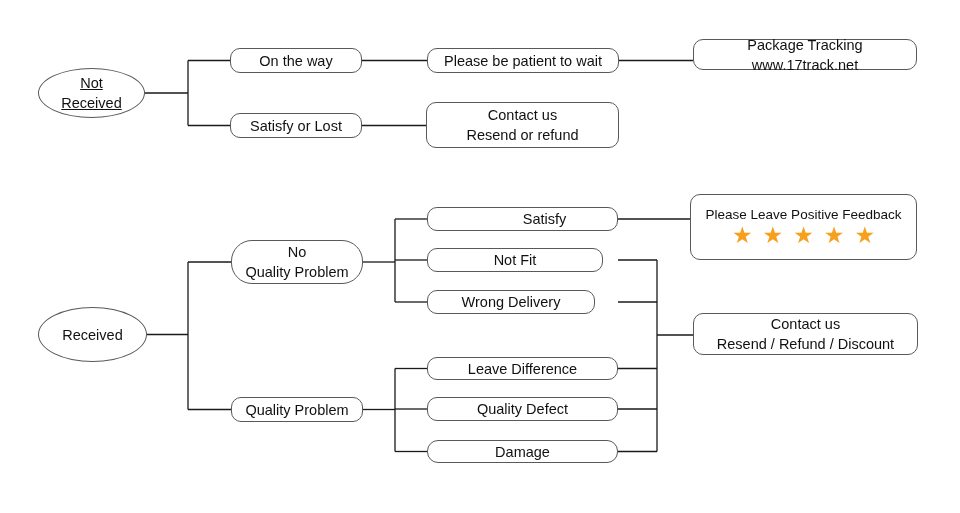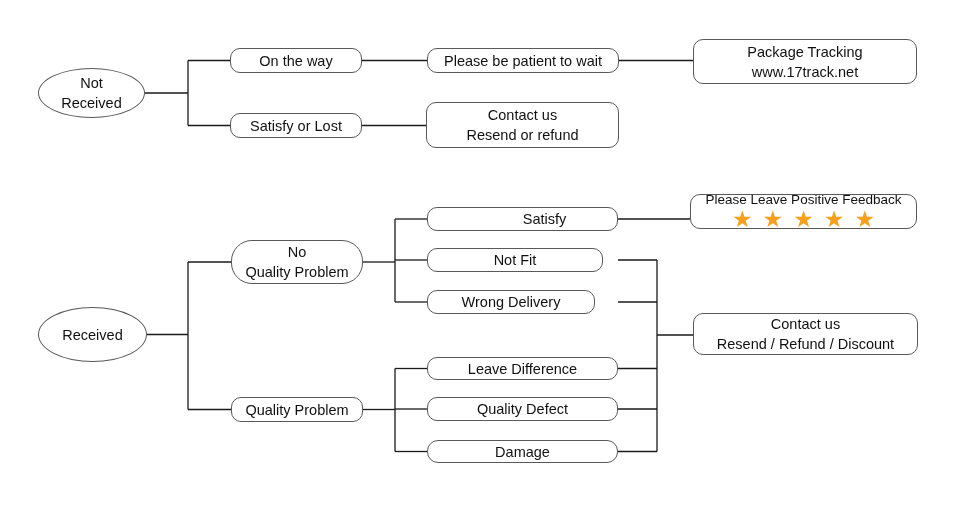--- a/index.html
+++ b/index.html
@@ -93,32 +93,32 @@
       <path d="M657 260 V451.5"></path>
       <path d="M618 260 H657"></path>
       <path d="M618 302 H657"></path>
       <path d="M618 368.5 H657"></path>
       <path d="M618 409 H657"></path>
       <path d="M618 451.5 H657"></path>
       <path d="M657 335 H693"></path>
     </g>
   </svg>
 
-  <div class="node ellipse" style="left:38px; top:68px; width:107px; height:50px;">Not
+  <div class="node ellipse" style="left:38px; top:68px; width:107px; height:50px;text-decoration:underline;">Not
 Received</div>
 
   <div class="node ellipse" style="left:38px; top:307px; width:109px; height:55px;">Received</div>
 
   <div class="node box" style="left:230px; top:48px; width:132px; height:25px;">On the way</div>
 
   <div class="node box" style="left:230px; top:113px; width:132px; height:25px;">Satisfy or Lost</div>
 
   <div class="node box" style="left:427px; top:48px; width:192px; height:25px;text-align:right;">Please be patient to wait</div>
 
-  <div class="node box" style="left:693px; top:39px; width:224px; height:45px;">Package Tracking
+  <div class="node box" style="left:693px; top:39px; width:224px; height:31px;">Package Tracking
 www.17track.net</div>
 
   <div class="node box" style="left:426px; top:102px; width:193px; height:46px;">Contact us
 Resend or refund</div>
 
   <div class="node box" style="left:231px; top:240px; width:132px; height:44px;border-radius:21px;">No
 Quality Problem</div>
 
   <div class="node box" style="left:231px; top:397px; width:132px; height:25px;">Quality Problem</div>
 
@@ -127,21 +127,21 @@
   <div class="node box" style="left:427px; top:248px; width:176px; height:24px;">Not Fit</div>
 
   <div class="node box" style="left:427px; top:290px; width:168px; height:24px;">Wrong Delivery</div>
 
   <div class="node box" style="left:427px; top:357px; width:191px; height:23px;">Leave Difference</div>
 
   <div class="node box" style="left:427px; top:397px; width:191px; height:24px;">Quality Defect</div>
 
   <div class="node box" style="left:427px; top:440px; width:191px; height:23px;border-radius:11px;">Damage</div>
 
-  <div class="node box" style="left:690px; top:194px; width:227px; height:35px;">
+  <div class="node box" style="left:690px; top:194px; width:227px; height:66px;">
     <div class="feedback-label">Please Leave Positive Feedback</div>
     <div class="stars">★★★★★</div>
   </div>
 
   <div class="node box" style="left:693px; top:313px; width:225px; height:42px;">Contact us
 Resend / Refund / Discount</div>
 
 </div>
 
 </body></html>

